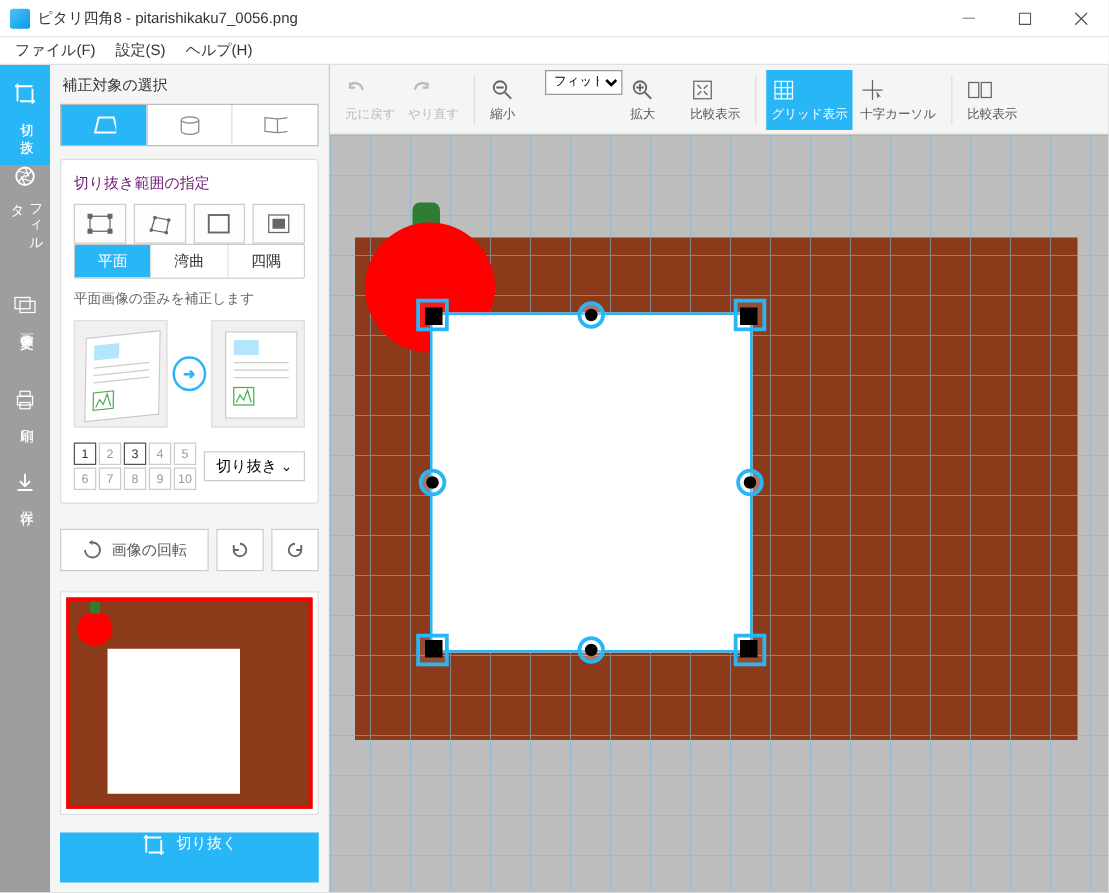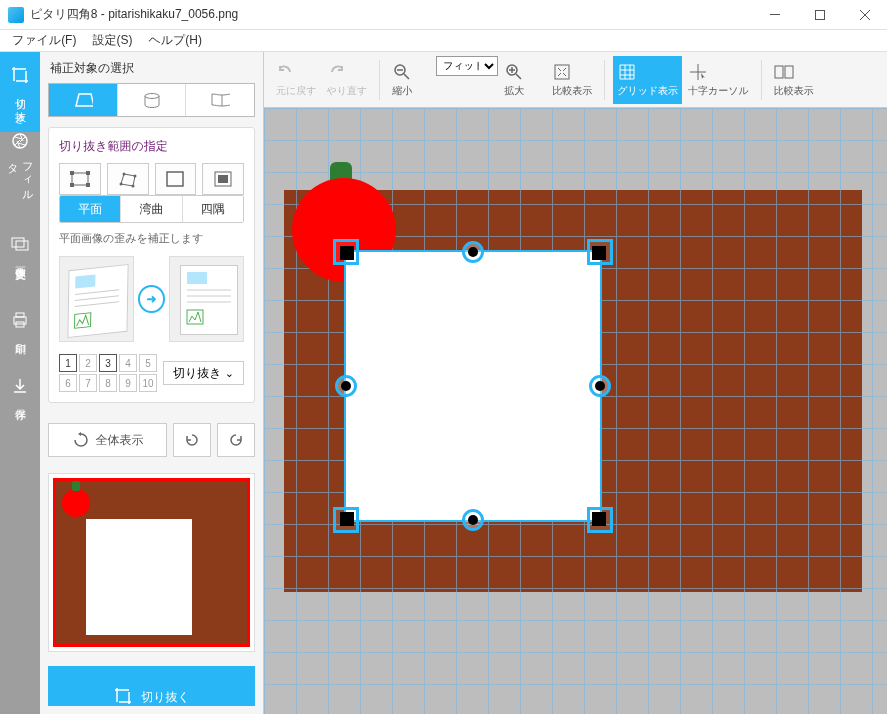--- a/index.html
+++ b/index.html
@@ -44,21 +44,21 @@
 .range-dd{flex:1;height:24px;border:1px solid #ccc;display:flex;align-items:center;justify-content:center;font-size:11px;background:#fff}
 .rotate-row{display:flex;gap:6px;margin:10px 8px}
 .rot-btn{height:34px;border:1px solid #ccc;background:#fff;display:flex;align-items:center;justify-content:center;color:#555}
 .rot-main{flex:1;gap:6px}
 .rot-sm{width:38px}
 .big-preview{margin:6px 8px;background:#fff;border:1px solid #ddd;padding:4px;height:180px}
 .big-preview-inner{width:100%;height:100%;background:#8b3a1a;border:3px solid #f00;position:relative}
 .bp-apple{width:28px;height:28px;background:#f00;border-radius:50%;position:absolute;top:8px;left:6px}
 .bp-apple::before{content:"";position:absolute;width:8px;height:10px;background:#2e7d32;top:-8px;left:10px;border-radius:2px}
 .bp-paper{position:absolute;background:#fff;left:30px;top:38px;width:106px;height:116px}
-.crop-btn{margin:8px;height:40px;background:#29b6f6;color:#fff;display:flex;align-items:flex-end;justify-content:center;gap:8px;font-size:13px}
+.crop-btn{margin:8px;height:40px;background:#29b6f6;color:#fff;display:flex;align-items:flex-start;justify-content:center;gap:8px;font-size:13px}
 .canvas-area{flex:1;background:#bdbdbd;position:relative;overflow:hidden}
 .toolbar{height:56px;background:#f5f5f5;border-bottom:1px solid #ccc;display:flex;align-items:center;padding:0 8px;gap:4px}
 .tb-group{display:flex;gap:2px}
 .tb-btn{min-width:46px;height:48px;display:flex;flex-direction:column;justify-content:center;gap:2px;color:#555;padding:0 4px}
 .tb-btn.disabled{color:#bbb}
 .tb-btn.active{background:#29b6f6;color:#fff}
 .tb-btn .tb-label{font-size:10px;white-space:nowrap}
 .tb-icon{width:20px;height:20px;display:flex;align-items:center;justify-content:center;font-size:16px}
 .tb-sep{width:1px;height:40px;background:#ddd;margin:0 4px}
 .zoom-select{width:62px;height:20px;font-size:10px;border:1px solid #999;background:#fff;padding:0 2px}
@@ -266,21 +266,21 @@
         <div class="range-dd"><span>切り抜き</span>&nbsp;⌄</div>
       </div>
     </div>
 
     <div class="rotate-row">
       <div class="rot-btn rot-main">
         <svg width="18" height="18">
             <path d="M9 3a6 6 0 1 1-6 6" fill="none" stroke="#666" stroke-width="1.5"></path>
             <path d="M6 3l3-2v4z" fill="#666"></path>
           </svg>
-        <span>全体表示</span>
+        <span>画像の回転</span>
       </div>
       <div class="rot-btn rot-sm">
           <svg width="16" height="16">
             <path d="M8 3a5 5 0 1 1-5 5M3 4v4h4" fill="none" stroke="#666" stroke-width="1.5"></path>
           </svg>
         </div>
       <div class="rot-btn rot-sm">
           <svg width="16" height="16">
             <path d="M8 3a5 5 0 1 0 5 5M13 4v4H9" fill="none" stroke="#666" stroke-width="1.5"></path>
           </svg>

